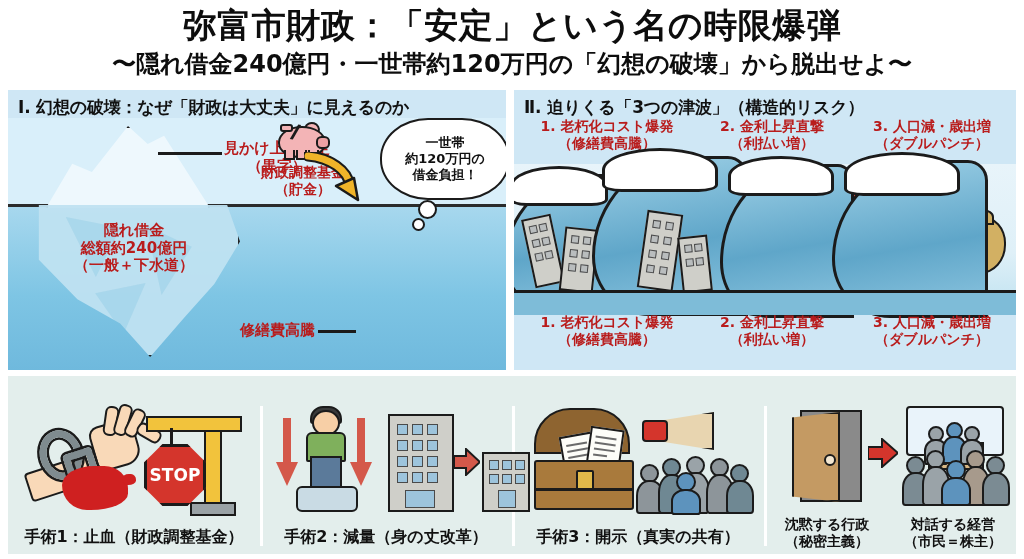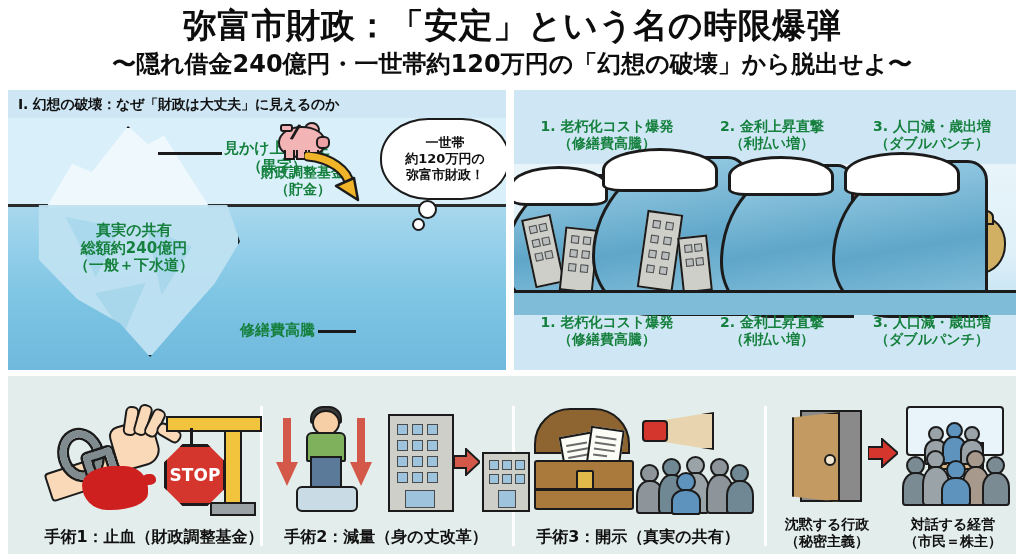--- a/index.html
+++ b/index.html
@@ -12,39 +12,39 @@
   .main-title{font-size:34px;font-weight:bold;letter-spacing:0.5px;line-height:1;
               margin-top:8px;color:#0d0d0d;}
   .sub-title{font-size:24px;font-weight:bold;line-height:1;margin-top:10px;color:#0d0d0d;}
 
   
   .panel{position:absolute;overflow:hidden;}
   #panel-left{left:8px;top:90px;width:498px;height:280px;background:#cfe7f5;}
   #panel-right{left:514px;top:90px;width:502px;height:280px;background:#cfe7f5;}
   #panel-bottom{left:8px;top:376px;width:1008px;height:178px;background:#e3eeec;}
 
-  .panel-head{font-size:14px;font-weight:bold;color:#111;padding:6px 12px 0 10px;
+  .panel-head{font-size:17px;font-weight:bold;color:#111;padding:6px 12px 0 10px;
               white-space:nowrap;letter-spacing:-0.2px;}
 
   
   .sky{position:absolute;left:0;top:28px;width:100%;height:87px;background:#d9effa;}
   .sea{position:absolute;left:0;top:115px;width:100%;height:165px;
        background:linear-gradient(180deg,#a8d8ee 0%,#7ec5e4 55%,#6fb9dd 100%);}
   .waterline{position:absolute;left:0;top:114px;width:100%;height:3px;background:#2b2b2b;}
 
   .berg-top{position:absolute;left:38px;top:36px;width:160px;height:80px;
       background:#eef8fd;border:2.5px solid #1b1b1b;border-bottom:none;
       clip-path:polygon(50% 0%,62% 22%,72% 12%,100% 100%,0% 100%,16% 46%,28% 56%);}
   .berg-bot{position:absolute;left:18px;top:115px;width:210px;height:150px;
       background:#bfe2f2;border:2.5px solid #1b1b1b;border-top:none;opacity:.95;
       clip-path:polygon(6% 0%,94% 0%,100% 24%,88% 52%,74% 74%,58% 100%,44% 78%,24% 62%,6% 36%);}
   .berg-facet{position:absolute;background:#9fd2e8;opacity:.65;}
 
   .lead-line{position:absolute;height:2.5px;background:#1b1b1b;}
-  .lbl{position:absolute;font-weight:bold;color:#15803d;line-height:1.18;white-space:nowrap;}
+  .lbl{position:absolute;font-weight:bold;color:#b91c1c;line-height:1.18;white-space:nowrap;}
   .lbl-c{text-align:center;}
 
   .bubble{position:absolute;left:372px;top:28px;width:126px;height:78px;
       background:#fff;border:2.5px solid #1b1b1b;border-radius:48px/40px;
       display:flex;align-items:center;justify-content:center;text-align:center;
       font-size:13px;font-weight:bold;line-height:1.25;}
   .bub-d{position:absolute;background:#fff;border:2.5px solid #1b1b1b;border-radius:50%;}
 
   .piggy{position:absolute;left:266px;top:30px;width:52px;height:38px;}
   .pig-body{position:absolute;left:4px;top:6px;width:44px;height:28px;background:#f3b4b6;
@@ -156,30 +156,30 @@
       <div class="berg-facet" style="left:32%;top:52%;width:30%;height:34%;clip-path:polygon(0 20%,80% 0,45% 100%)"></div>
     </div>
 
     <div class="lead-line" style="left:150px;top:62px;width:64px;"></div>
     <div class="lbl lbl-c" style="left:216px;top:50px;font-size:15px;">
       <span>見かけ上の安定</span><br>
       <span>（黒字）</span>
     </div>
 
     <div class="lbl lbl-c" style="left:38px;top:132px;width:176px;font-size:15px;">
-      <span>真実の共有</span><br>
+      <span>隠れ借金</span><br>
       <span>総額約240億円</span><br>
       <span>（一般＋下水道）</span>
     </div>
 
     <div class="bubble">
       <div>
         <span>一世帯</span><br>
         <span>約120万円の</span><br>
-        <span>弥富市財政！</span>
+        <span>借金負担！</span>
       </div>
     </div>
     <div class="bub-d" style="left:410px;top:110px;width:15px;height:15px;"></div>
     <div class="bub-d" style="left:404px;top:128px;width:9px;height:9px;"></div>
 
     <div class="piggy">
       <div class="pig-ear"></div>
       <div class="pig-body"></div>
       <div class="pig-slot"></div>
       <div class="pig-snout"></div>
@@ -198,20 +198,21 @@
       <path d="M4 4 C 26 6, 44 18, 46 34" stroke="#f0b429" stroke-width="7" fill="none" stroke-linecap="round"></path>
       <polygon points="54,48 32,34 50,26" fill="#f0b429" stroke="#1b1b1b" stroke-width="2.5" stroke-linejoin="round"></polygon>
     </svg>
 
 
     <div class="lbl" style="left:232px;top:232px;font-size:15px;">修繕費高騰</div>
     <div class="lead-line" style="left:310px;top:240px;width:38px;"></div>
   </div>
 
   <div class="panel" id="panel-right">
+    <div class="panel-head">Ⅱ. 迫りくる「3つの津波」（構造的リスク）</div>
 
     <div class="lbl lbl-c" style="left:8px;top:28px;width:170px;font-size:14px;">
       <span>1. 老朽化コスト爆発</span><br>
       <span>（修繕費高騰）</span>
     </div>
     <div class="lbl lbl-c" style="left:178px;top:28px;width:160px;font-size:14px;">
       <span>2. 金利上昇直撃</span><br>
       <span>（利払い増）</span>
     </div>
     <div class="lbl lbl-c" style="left:336px;top:28px;width:164px;font-size:14px;">
@@ -330,21 +331,21 @@
       <span>（ダブルパンチ）</span>
     </div>
   </div>
 
   <div class="panel" id="panel-bottom">
 
     <div class="divider" style="left:252px;"></div>
     <div class="divider" style="left:504px;"></div>
     <div class="divider" style="left:756px;"></div>
 
-    <div class="cell" style="left:0px;width:252px;margin-left:20px;">
+    <div class="cell" style="left:0px;width:252px;">
       <div style="position:absolute;left:10px;top:2px;width:230px;height:110px;">
 
         <div class="hand" style="left:8px;top:56px;width:82px;height:26px;border-radius:4px 14px 14px 4px;transform:rotate(-18deg);"></div>
         <div class="hand" style="left:74px;top:18px;width:42px;height:42px;border-radius:10px 16px 16px 10px;transform:rotate(-16deg);"></div>
         <div class="hand" style="left:86px;top:2px;width:10px;height:26px;border-radius:6px;transform:rotate(8deg);"></div>
         <div class="hand" style="left:98px;top:0px;width:10px;height:28px;border-radius:6px;transform:rotate(16deg);"></div>
         <div class="hand" style="left:110px;top:4px;width:10px;height:26px;border-radius:6px;transform:rotate(26deg);"></div>
         <div class="hand" style="left:118px;top:22px;width:22px;height:10px;border-radius:6px;transform:rotate(30deg);"></div>
         <div class="cuff" style="left:22px;top:26px;width:28px;height:36px;transform:rotate(-18deg);"></div>
         <div class="cuff" style="left:50px;top:46px;width:16px;height:30px;border-radius:4px;transform:rotate(-18deg);"></div>

